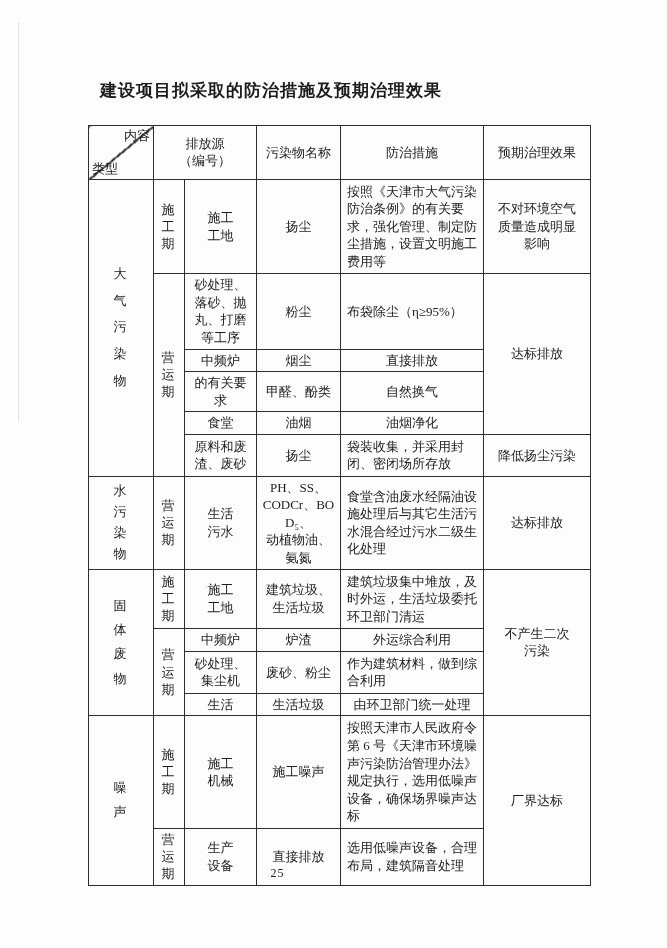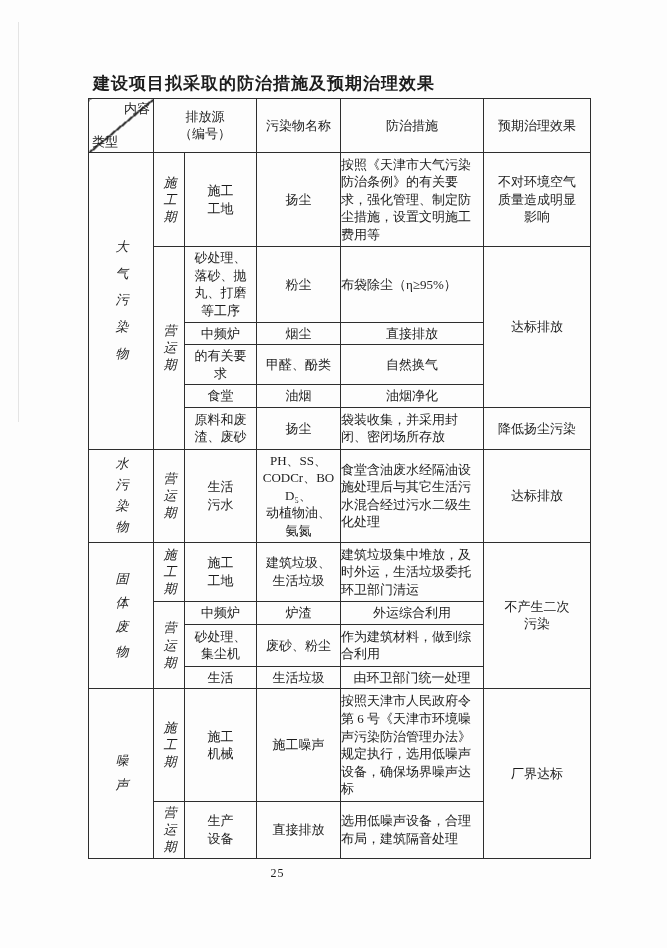--- a/index.html
+++ b/index.html
@@ -4,35 +4,35 @@
 <style>
   html,body{margin:0;padding:0;}
   body{
     width:667px;height:948px;position:relative;
     background:#fdfdfd;color:#1c1c1c;
     font-family:"Liberation Serif","DejaVu Serif",serif;
     overflow:hidden;
   }
   .scan-line{position:absolute;left:18px;top:22px;width:1px;height:400px;background:#e4e4e4;}
   .title{
-    position:absolute;left:89px;top:68px;margin:4px;
+    position:absolute;left:89px;top:68px;margin:11px;
     font-family:"Liberation Sans","DejaVu Sans",sans-serif;
     font-size:17px;font-weight:bold;letter-spacing:1px;white-space:nowrap;
   }
-  .frame{position:absolute;left:88px;top:98px;width:502px;}
+  .frame{position:absolute;left:88px;top:125px;width:502px;}
   table{border-collapse:collapse;table-layout:fixed;width:502px;}
   td{
     border:1px solid #2e2e2e;
     font-size:13px;line-height:1.35;
     text-align:center;vertical-align:middle;
     padding:2px 4px;white-space:pre-line;
     box-sizing:border-box;word-break:break-all;
   }
-  td.left{text-align:left;padding:3px 0;}
-  .v1{display:inline-block;width:1.15em;text-align:right;font-style:italic;}
+  td.left{text-align:left;padding:3px 6px;}
+  .v1{display:inline-block;width:1.15em;text-align:left;}
   .lh-air{line-height:2.05;}
   .lh-water{line-height:1.6;}
   .lh-solid{line-height:1.85;}
   .lh-noise{line-height:1.9;}
   .lh-phase{line-height:1.32;}
   td.corner{
     position:relative;padding:0;
     background:linear-gradient(to bottom right,
       transparent 48.8%, #2e2e2e 48.8%, #2e2e2e 51.2%, transparent 51.2%);
   }

